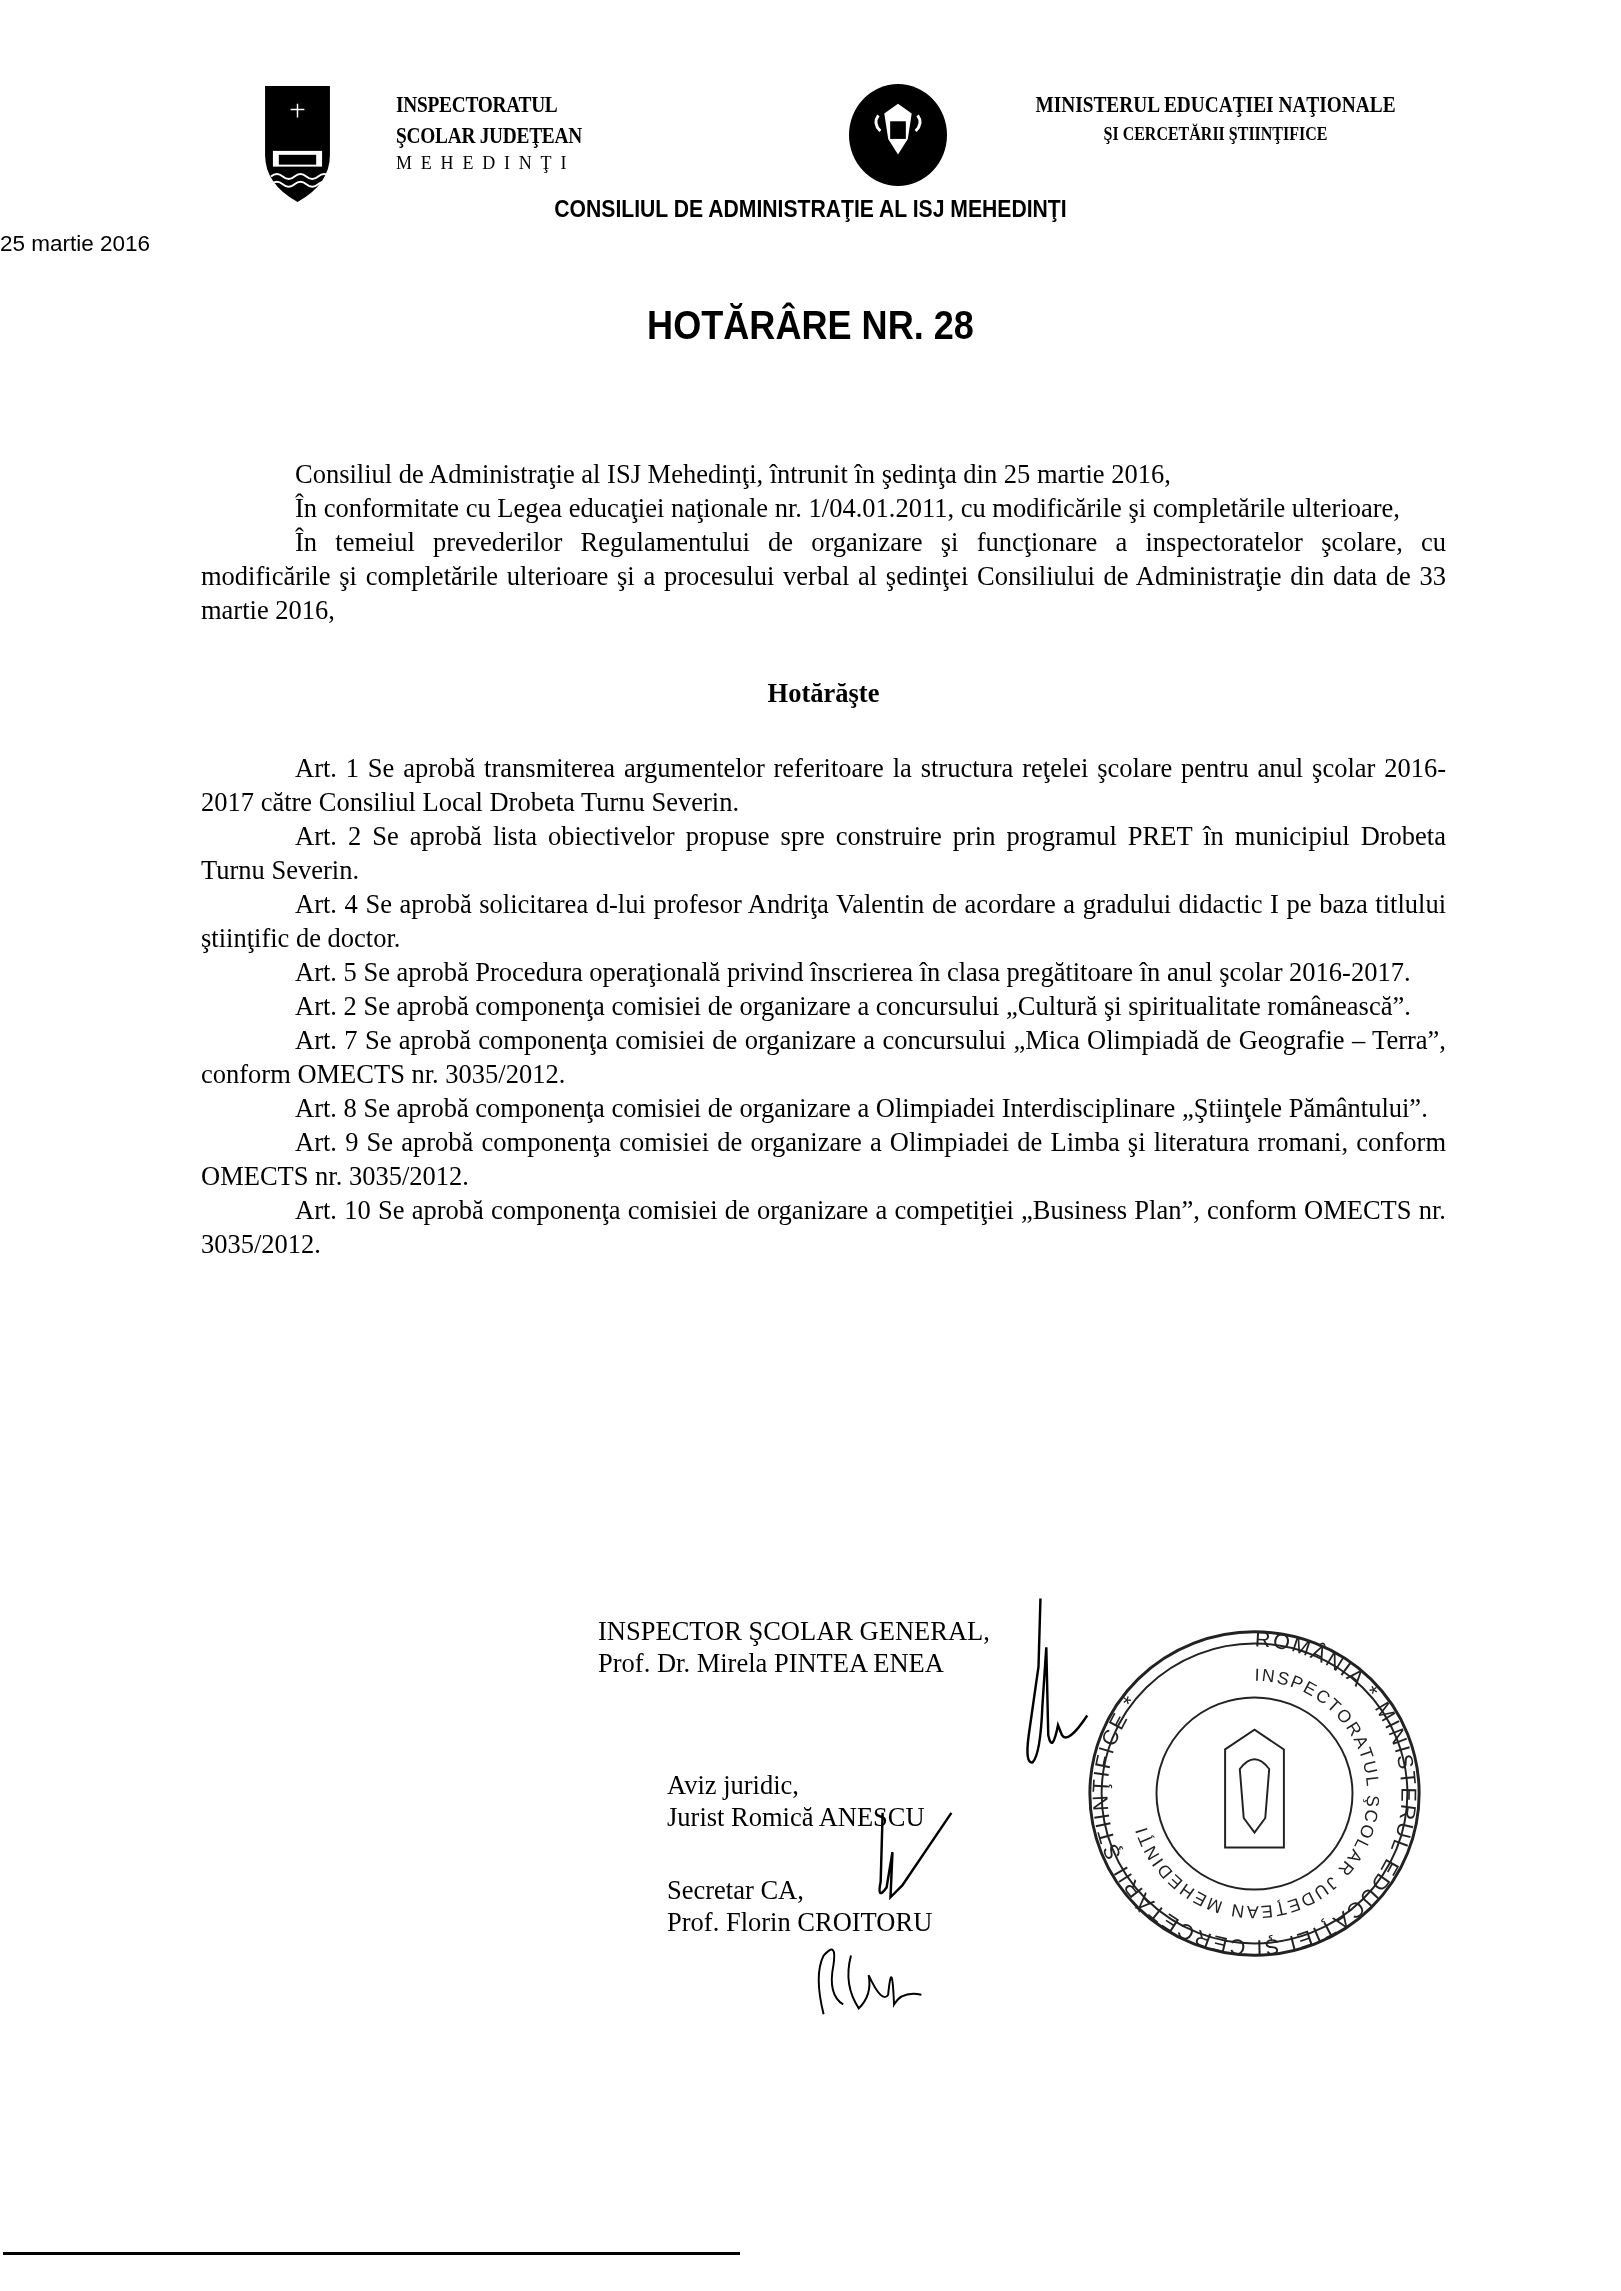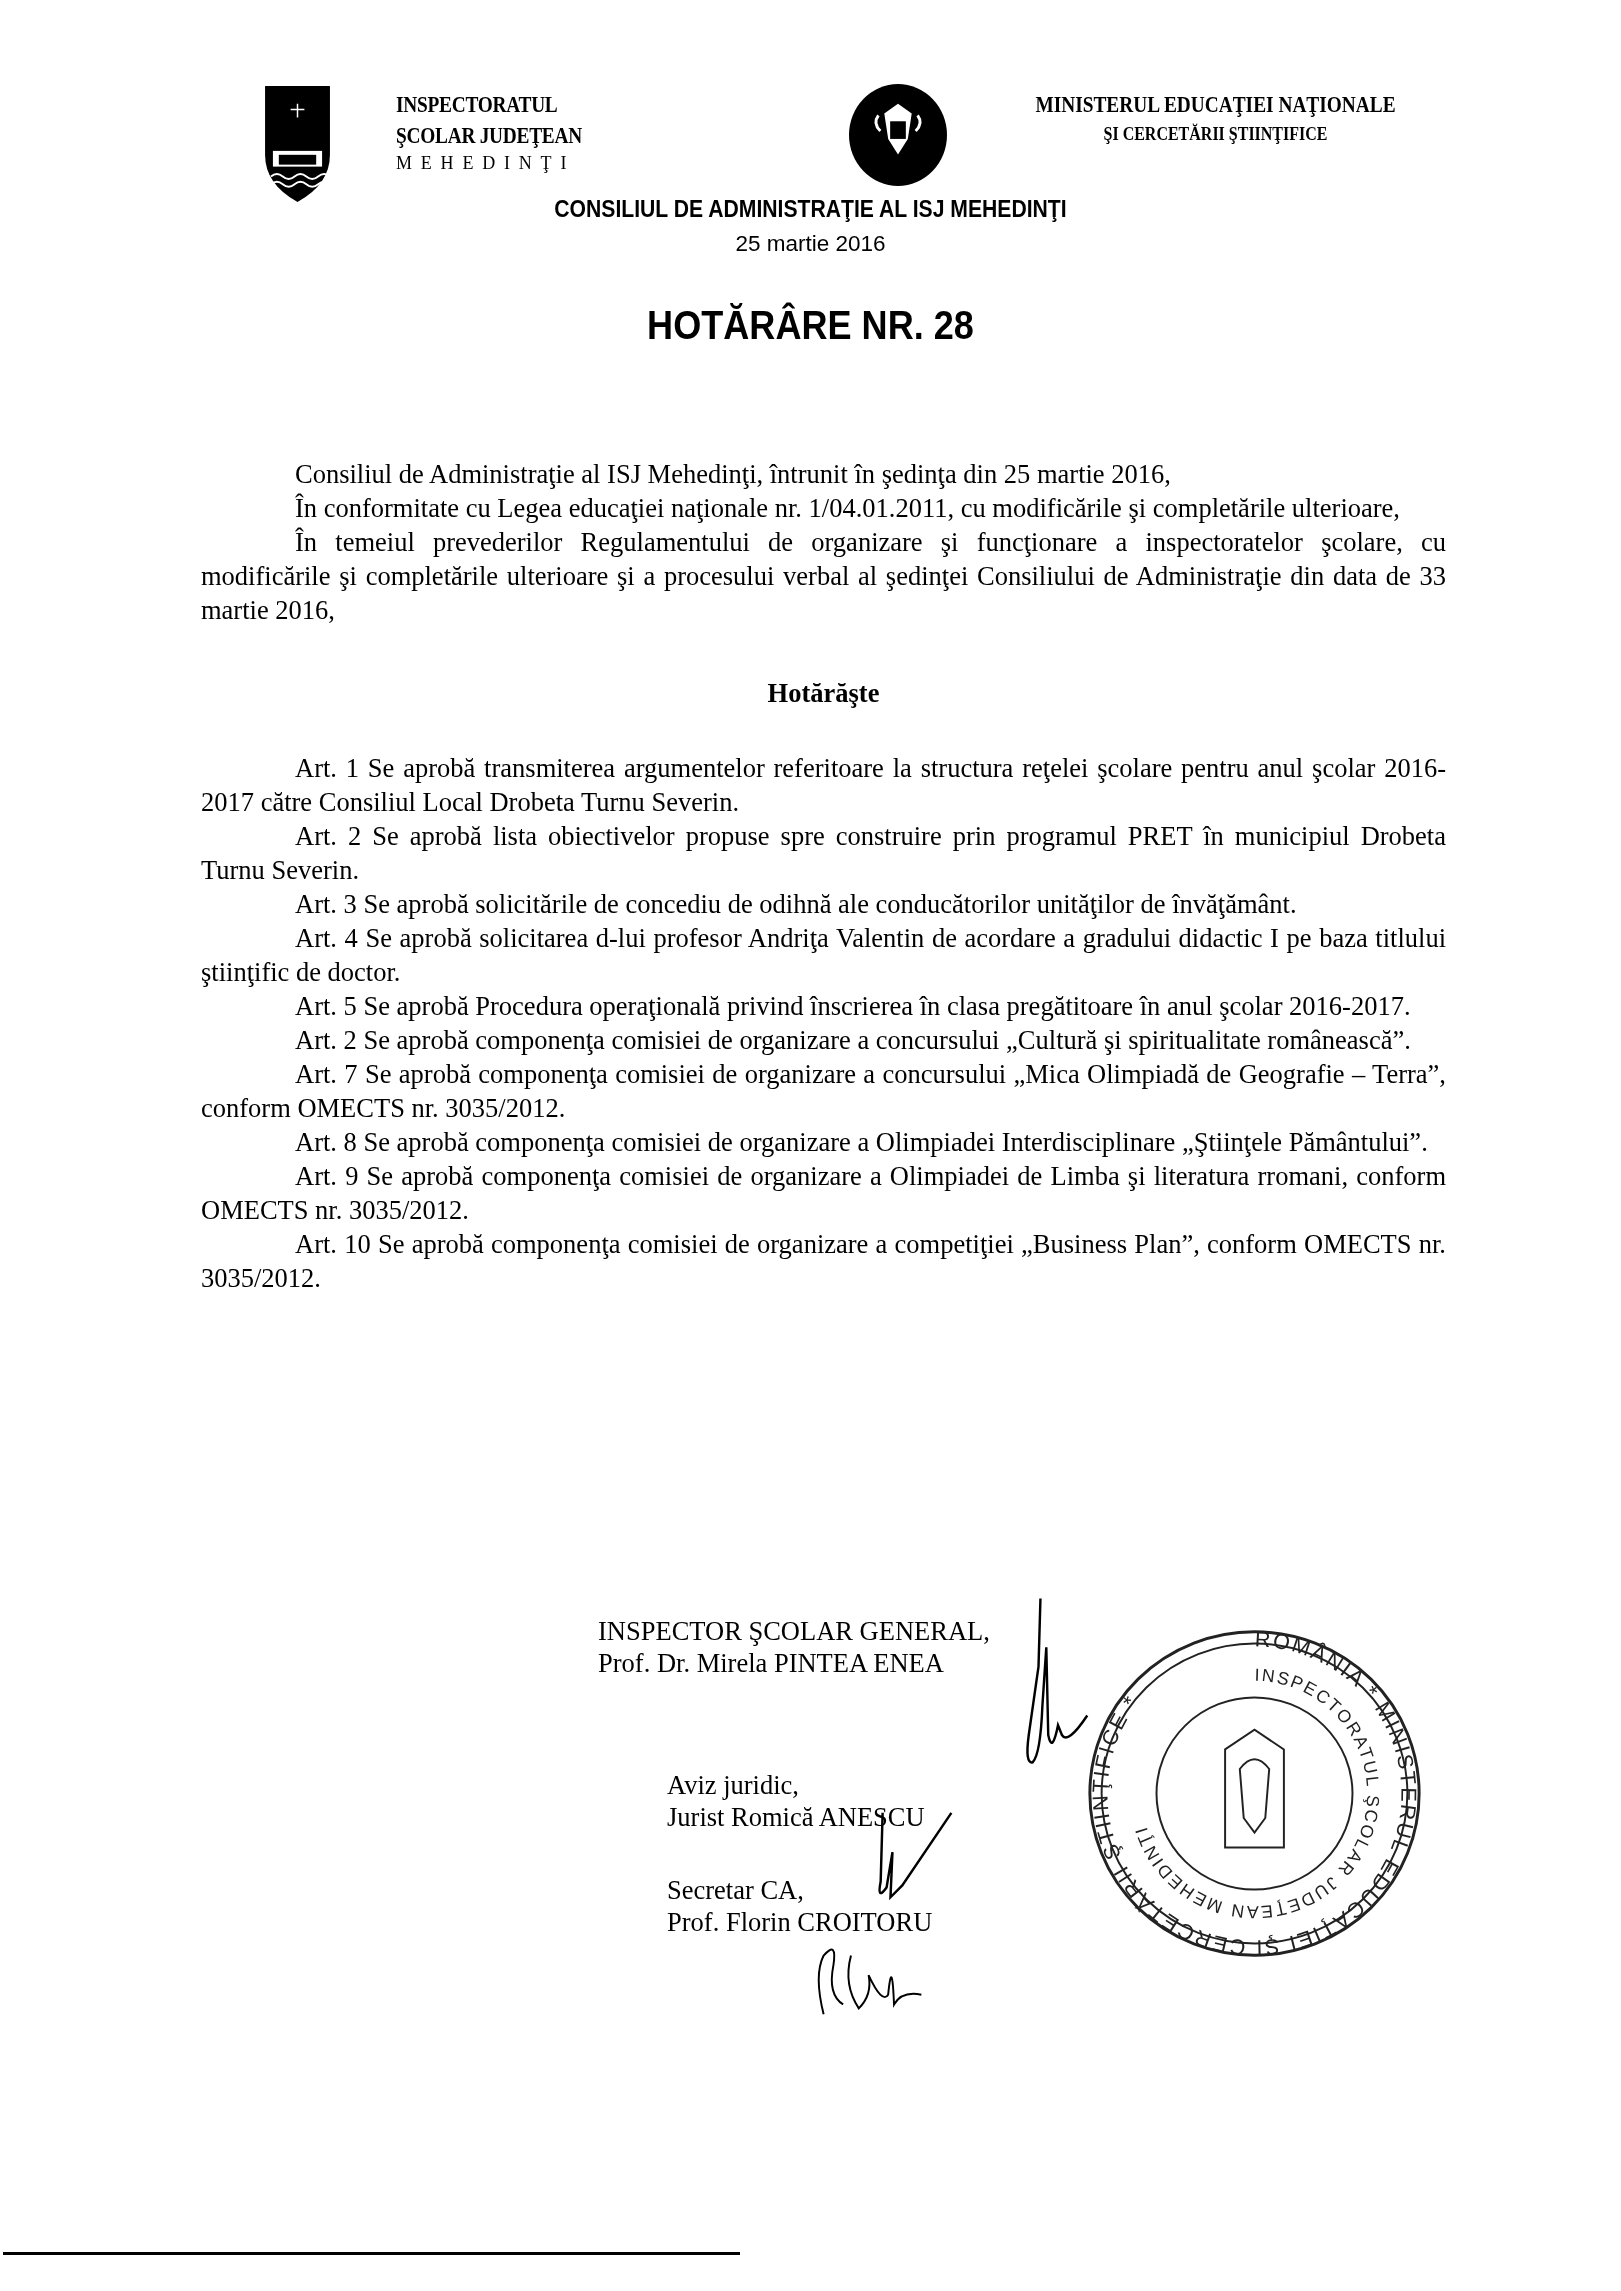--- a/index.html
+++ b/index.html
@@ -12,21 +12,21 @@
   #county-logo { left: 265px; top: 86px; width: 65px; height: 116px; }
   .isj-line { left: 396px; font-size: 22.5px; font-weight: bold; letter-spacing: -0.3px; transform: scaleX(0.86); transform-origin: left; white-space: nowrap; }
   #isj-l1 { top: 92px; }
   #isj-l2 { top: 123px; }
   #isj-l3 { top: 153px; letter-spacing: 8.8px; font-weight: normal; transform: none; font-size: 18px; }
   #emblem { left: 849px; top: 84px; width: 98px; height: 102px; }
   .min-line { font-size: 22.5px; font-weight: bold; white-space: nowrap; transform: scaleX(0.86); transform-origin: center; text-align: center; width: 549px; left: 941px; }
   #min-l1 { top: 92px; }
   #min-l2 { top: 123px; font-size: 18.6px; }
   #council-title { left: 0; width: 1621px; top: 196px; text-align: center; font-size: 23.5px; font-weight: bold; transform: scaleX(0.9); }
-  #council-date { left: 0; width: 1621px; top: 231px; text-align: center; font-size: 22.5px; }
+  #council-date { left: 0; width: 1621px; top: 231px; text-align: left; font-size: 22.5px; }
   #decision-title { left: 0; width: 1621px; top: 302px; text-align: center; font-size: 41px; font-weight: bold; transform: scaleX(0.88); }
 
   
   #body { left: 201px; top: 457px; width: 1245px; font-size: 26.5px; line-height: 34px; }
   .para { text-align: justify; text-indent: 94px; margin: 0; transform-origin: left; }
   #decides { text-align: center; font-weight: bold; margin: 49px 0 41px 0; text-indent: 0; }
   .articles .para { margin: 0; }
 
   
   .sig { font-size: 26.5px; line-height: 32px; white-space: nowrap; text-align: left; }
@@ -69,21 +69,20 @@
 <div id="decision-title" class="abs sans">HOTĂRÂRE NR. 28</div>
 
 <div id="body" class="abs serif">
   <p class="para">Consiliul de Administraţie al ISJ Mehedinţi, întrunit în şedinţa din 25 martie 2016,</p>
   <p class="para">În conformitate cu Legea educaţiei naţionale nr. 1/04.01.2011, cu modificările şi completările ulterioare,</p>
   <p class="para">În temeiul prevederilor Regulamentului de organizare şi funcţionare a inspectoratelor şcolare, cu modificările şi completările ulterioare şi a procesului verbal al şedinţei Consiliului de Administraţie din data de 33 martie 2016,</p>
   <p id="decides">Hotărăşte</p>
   <div class="articles">
     <p class="para">Art. 1 Se aprobă transmiterea argumentelor referitoare la structura reţelei şcolare pentru anul şcolar 2016-2017 către Consiliul Local Drobeta Turnu Severin.</p>
     <p class="para">Art. 2 Se aprobă lista obiectivelor propuse spre construire prin programul PRET în municipiul Drobeta Turnu Severin.</p>
-    <p class="para">Art. 3 Se aprobă solicitările de concediu de odihnă ale conducătorilor unităţilor de învăţământ.</p>
     <p class="para">Art. 4 Se aprobă solicitarea d-lui profesor Andriţa Valentin de acordare a gradului didactic I pe baza titlului ştiinţific de doctor.</p>
     <p class="para">Art.  5 Se aprobă Procedura operaţională privind înscrierea în clasa pregătitoare în anul şcolar 2016-2017.</p>
     <p class="para">Art. 2 Se aprobă componenţa comisiei de organizare a concursului „Cultură şi spiritualitate românească”.</p>
     <p class="para">Art. 7 Se aprobă componenţa comisiei de organizare a concursului „Mica Olimpiadă de Geografie – Terra”, conform OMECTS nr. 3035/2012.</p>
     <p class="para">Art. 8 Se aprobă componenţa comisiei de organizare a Olimpiadei Interdisciplinare „Ştiinţele Pământului”.</p>
     <p class="para">Art. 9 Se aprobă componenţa comisiei de organizare a Olimpiadei de Limba şi literatura rromani, conform OMECTS nr. 3035/2012.</p>
     <p class="para">Art. 10 Se aprobă componenţa comisiei de organizare a competiţiei „Business Plan”, conform OMECTS nr. 3035/2012.</p>
   </div>
 </div>
 

